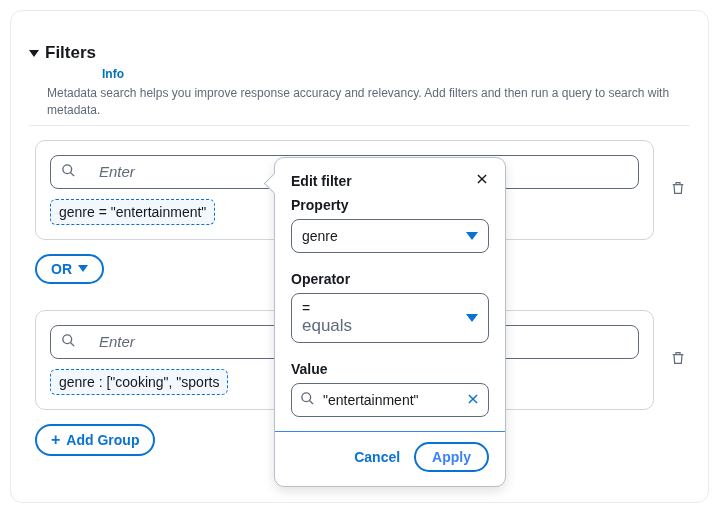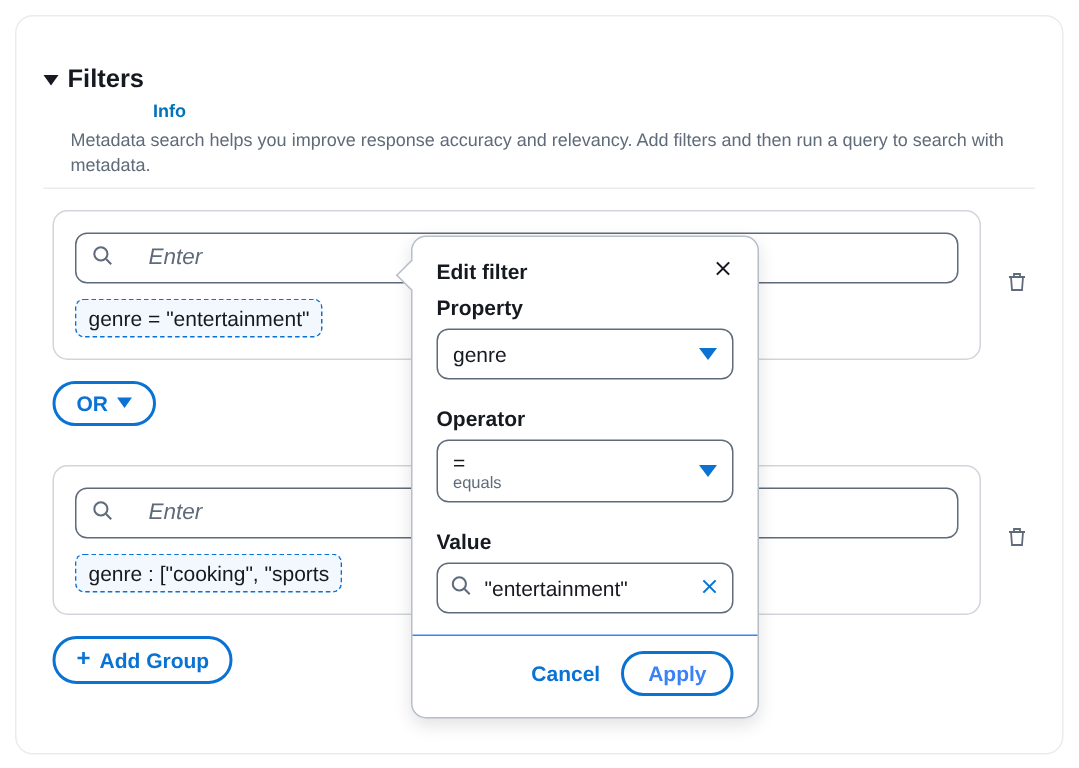--- a/index.html
+++ b/index.html
@@ -119,21 +119,21 @@
   .field-label { font-weight: 700; font-size: 14px; margin-bottom: 6px; margin-top: 4px; }
   .select-box {
     border: 1px solid #5f6b7a;
     border-radius: 8px;
     padding: 6px 10px;
     display: flex; justify-content: space-between; align-items: center;
     cursor: pointer;
     min-height: 34px;
   }
   .select-box .val { font-size: 14px; }
-  .select-box .sub { font-size: 11px; color: #5f6b7a; margin-top: 0px; }
+  .select-box .sub { font-size: 17px; color: #5f6b7a; margin-top: 0px; }
   .select-caret {
     width: 0; height: 0;
     border-left: 6px solid transparent;
     border-right: 6px solid transparent;
     border-top: 8px solid #0972d3;
   }
   .value-input {
     border: 1px solid #5f6b7a;
     border-radius: 8px;
     padding: 0 8px;

